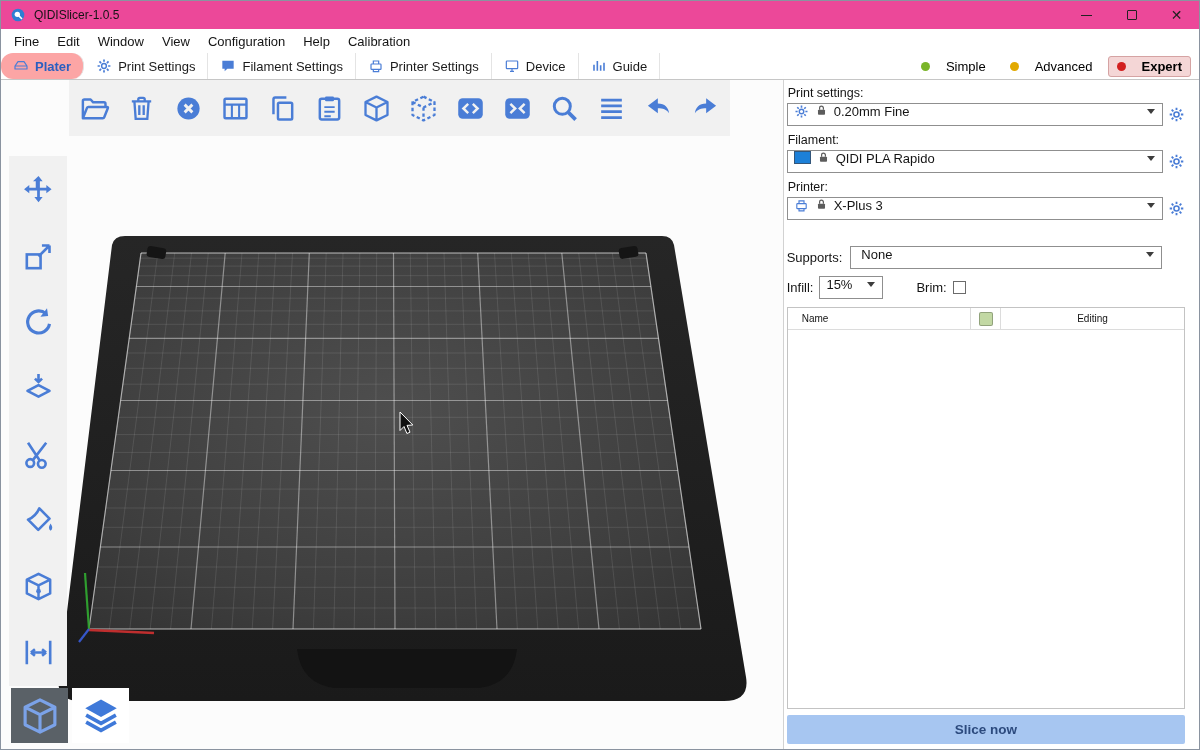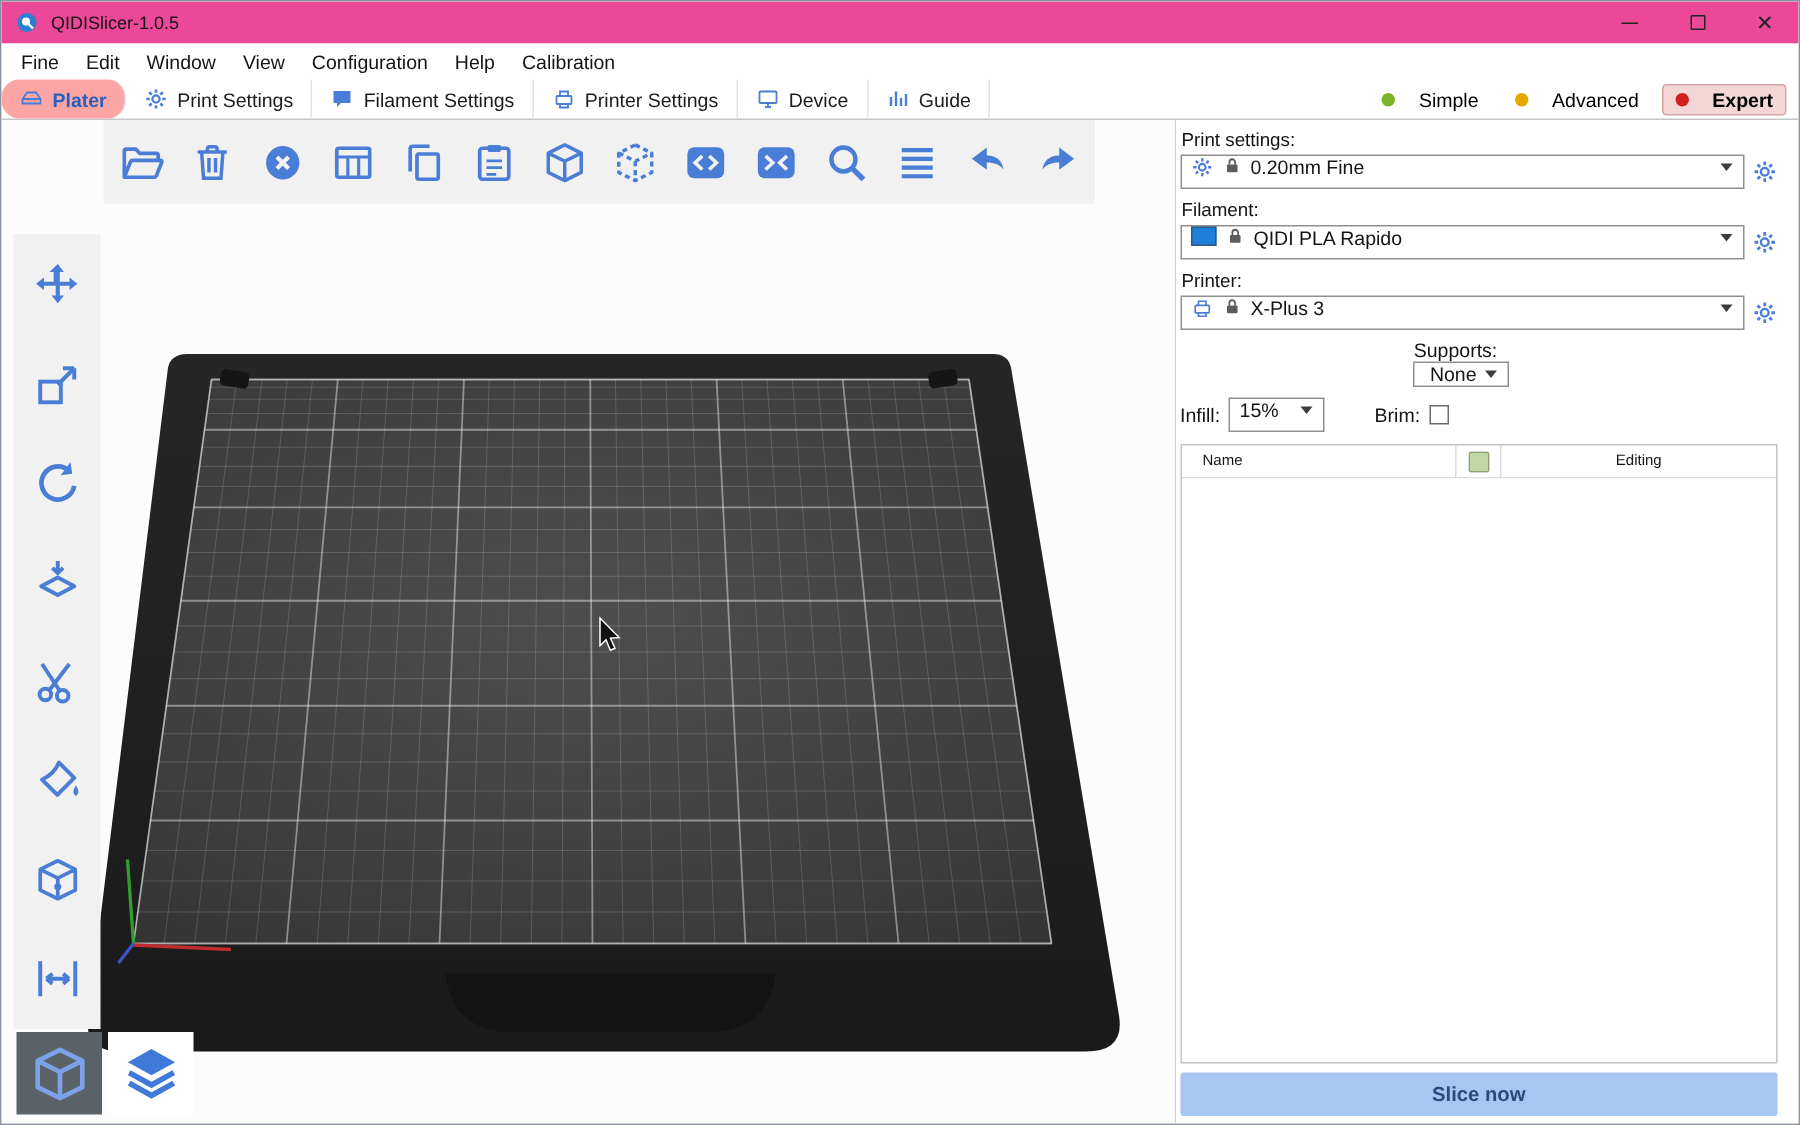--- a/index.html
+++ b/index.html
@@ -62,21 +62,21 @@
   .combo{flex:1;height:23px;border:1px solid var(--border-gray);background:#fff;display:flex;align-items:flex-start;gap:6px;padding:0 7px 0 6px;min-width:0;}
   .combo-text{white-space:nowrap;overflow:hidden;}
   .chev{margin-left:auto;flex:0 0 auto;width:0;height:0;border:4px solid transparent;border-top:5px solid #3d3d3d;margin-top:5px;}
   .cicon{width:15px;height:15px;flex:0 0 auto;color:var(--blue);}
   .cicon.lockc{color:#5c5c5c;width:13px;height:13px;}
   .swatch{width:17px;height:13px;border:1px solid #33567a;flex:0 0 auto;}
   .gear-btn{width:17px;height:17px;color:var(--blue);flex:0 0 auto;cursor:pointer;}
   .gear-btn svg{width:17px;height:17px;}
 
   .inline-row{display:flex;align-items:center;margin-top:3px;}
-  .supports-row{margin-top:0;padding-right:23px;flex-direction:column;}
+  .supports-row{margin-top:20px;padding-right:23px;}
   .supports-row .s-inline-label{margin-right:8px;}
   .supports-row .combo{padding-left:10px;}
   .infill-row{margin-top:7px;}
   .infill-row .s-inline-label{margin-right:6px;}
   .combo-small{flex:0 0 64px;width:64px;}
   .brim-label{margin-left:33px;margin-right:6px;}
   .checkbox{width:13px;height:13px;border:1px solid #6b6b6b;background:#fff;display:inline-block;cursor:pointer;}
 
   .object-table{margin-top:8px;flex:1;border:1px solid #c3c3c3;display:flex;flex-direction:column;min-height:0;}
   .ot-header{height:22px;display:flex;align-items:stretch;border-bottom:1px solid #dcdcdc;font-size:10px;}

